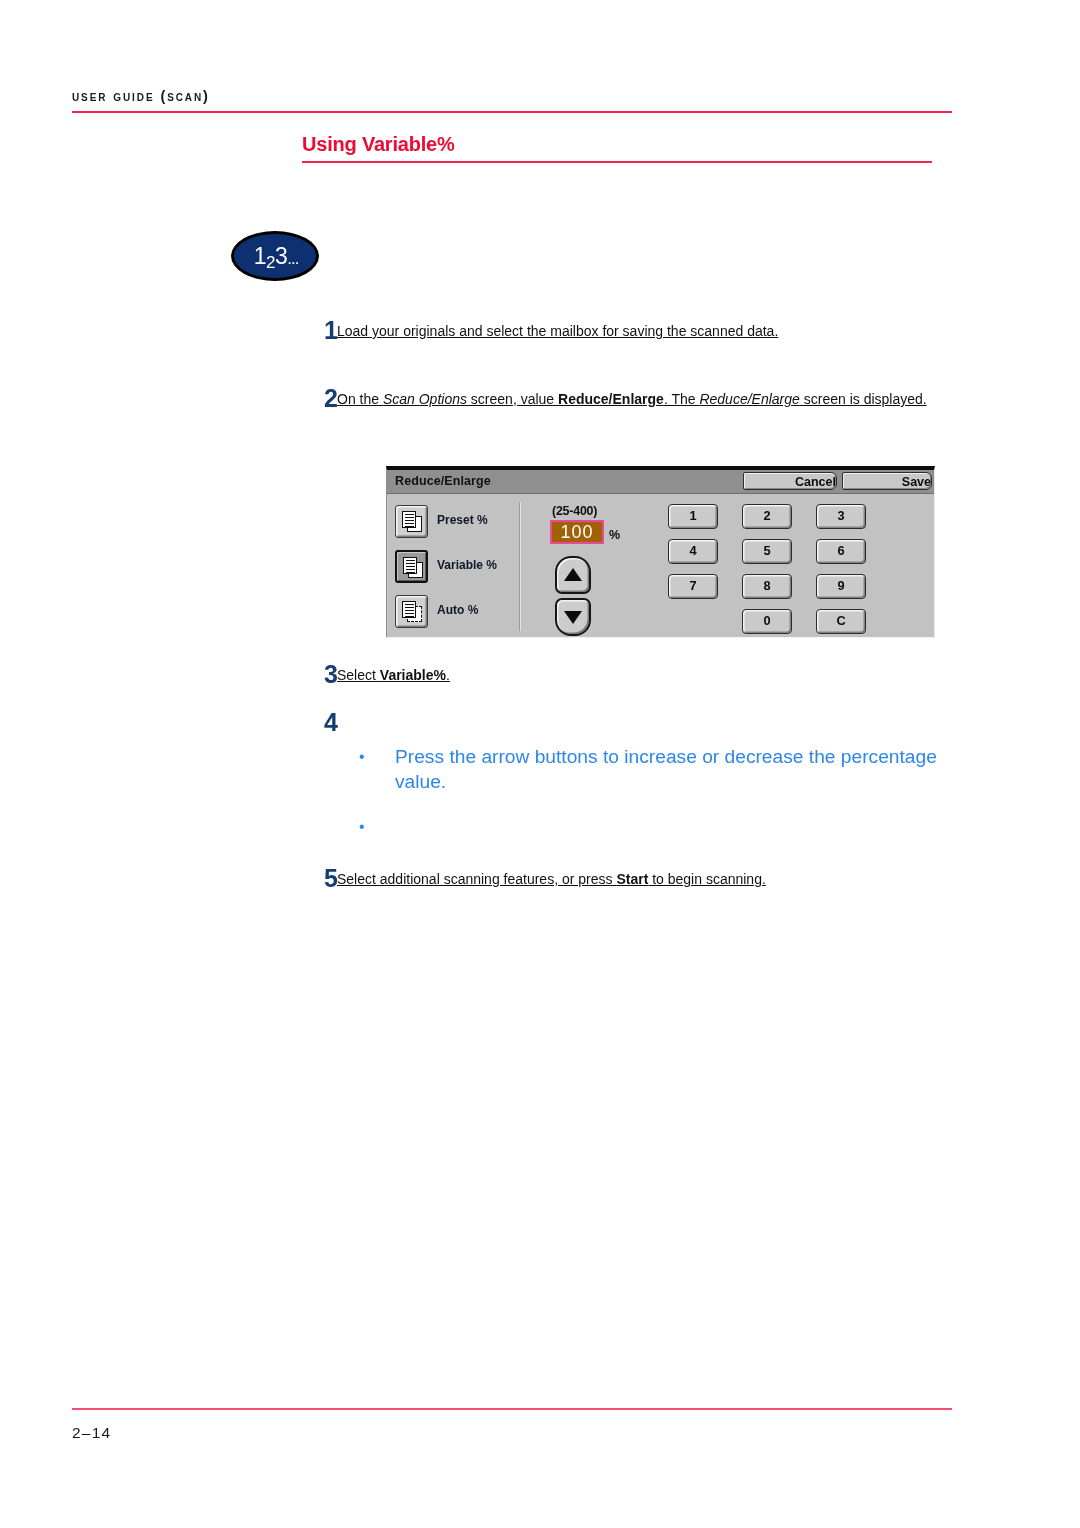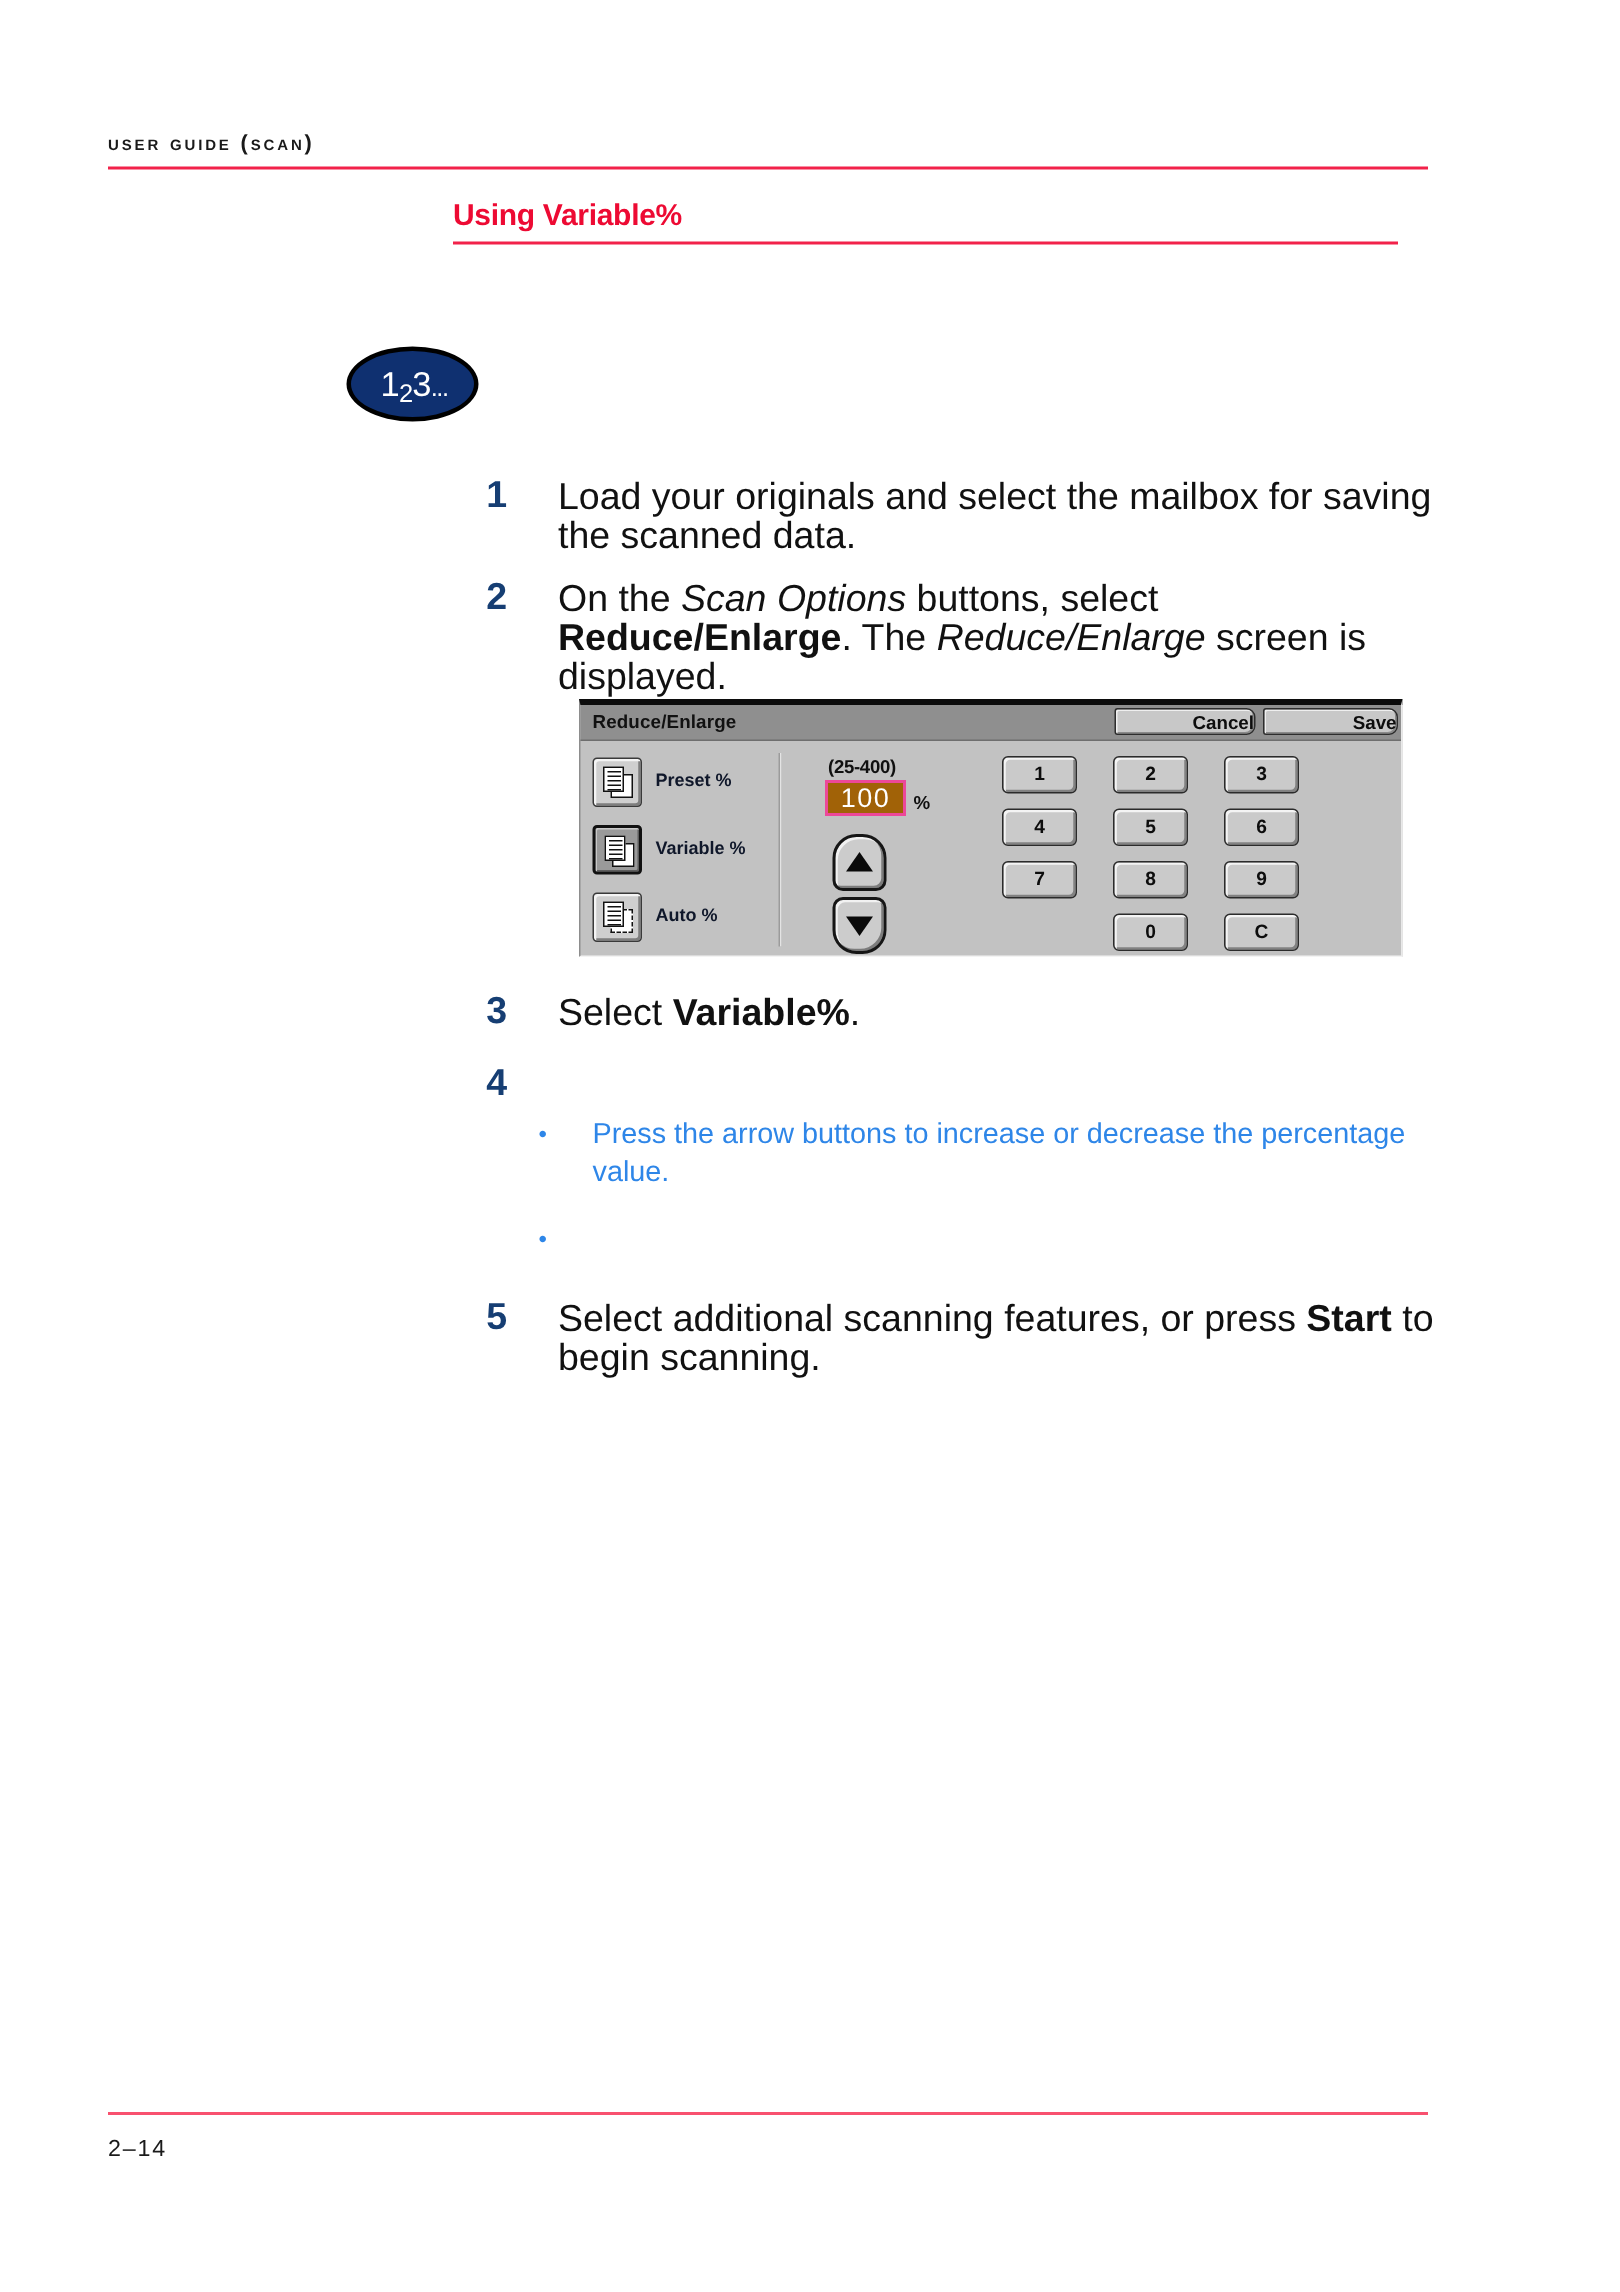--- a/index.html
+++ b/index.html
@@ -103,24 +103,25 @@
     left: 14px;
     top: 0;
     width: 24px;
     text-align: right;
     font-size: 25px;
     font-weight: bold;
     color: #163E73;
     line-height: 1;
   }
   .step .body {
-    margin-left: 72px;
-    font-size: 25px;
+    margin-left: 37px;
+    font-size: 14px;
     line-height: 26px;
     color: #111111;
+    text-decoration: underline;
   }
   .step .body i { font-style: italic; }
   .step .body b { font-weight: bold; }
 
   
   .bullets {
     position: absolute;
     left: 300px;
     width: 660px;
   }
@@ -381,21 +382,21 @@
   <span class="badge-text"><span>1</span><span class="b-sub">2</span><span>3</span><span class="b-dots">...</span></span>
 </div>
 
 <div class="step" style="top:318px;">
   <div class="num">1</div>
   <div class="body"><span>Load your originals and select the mailbox for saving the scanned data.</span></div>
 </div>
 
 <div class="step" style="top:386px;">
   <div class="num">2</div>
-  <div class="body"><span>On the </span><i>Scan Options</i><span> buttons, select </span><b>Reduce/Enlarge</b><span>. The </span><i>Reduce/Enlarge</i><span> screen is displayed.</span></div>
+  <div class="body"><span>On the </span><i>Scan Options</i><span> screen, value </span><b>Reduce/Enlarge</b><span>. The </span><i>Reduce/Enlarge</i><span> screen is displayed.</span></div>
 </div>
 
 <div id="ui-panel">
 
   <div id="panel-titlebar">
     <div class="tb-title">Reduce/Enlarge</div>
     <div class="tb-btn" id="btn-cancel">Cancel</div>
     <div class="tb-btn" id="btn-save">Save</div>
   </div>
 

